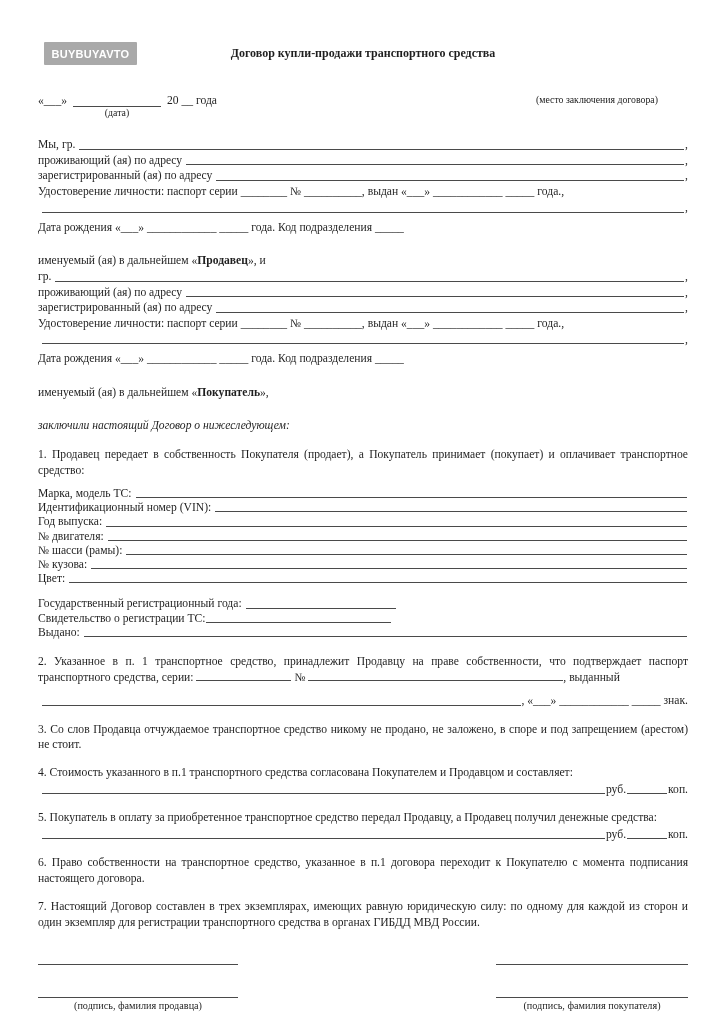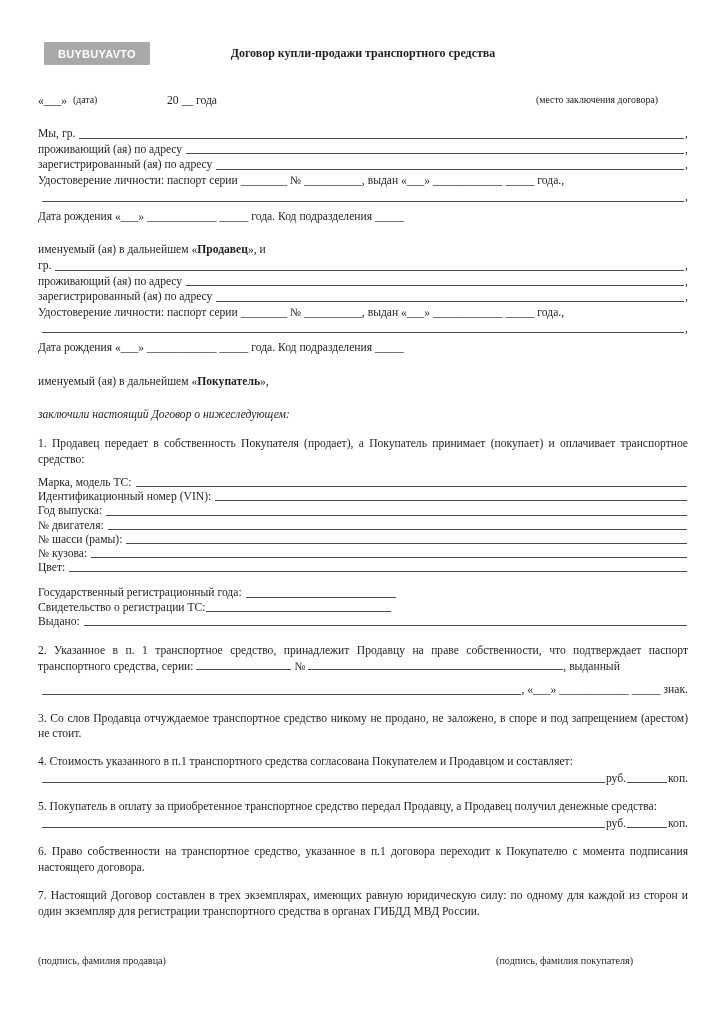--- a/index.html
+++ b/index.html
@@ -14,36 +14,36 @@
     background:#ffffff;
     padding:34px 36px 0 38px;
     overflow:hidden;
     position:relative;
     font-size:11.6px;
   }
   
   .header { position:relative; height:48px; }
   .logo {
     position:absolute; left:6px; top:8px;
-    width:106px; height:23px;
+    width:93px; height:23px;
     background:#a9a9a9; color:#ffffff;
     display:flex; align-items:center; justify-content:center;
     font-family:"Liberation Sans","DejaVu Sans",sans-serif;
     font-weight:bold; font-size:11px; letter-spacing:.3px;
     border-radius:1px;
   }
   .title {
     text-align:center; font-weight:bold; font-size:12px;
     padding-top:12px;
   }
   
   .daterow { display:flex; justify-content:space-between; margin-top:12px; }
   .date-left { display:flex; align-items:flex-start; gap:6px; }
   .dl-text { line-height:14px; white-space:nowrap; }
-  .capblank { display:inline-flex; flex-direction:row; }
+  .capblank { display:inline-flex; flex-direction:column; }
   .capblank .bline { display:block; height:13px; border-bottom:1px solid #4a4a4a; }
   .bcap { font-size:9.8px; text-align:center; line-height:12px; color:#222; }
   .w88 { width:88px; }
   .place-right { display:flex; flex-direction:row; width:152px; }
   .place-right .bline { display:block; height:13px; border-bottom:1px solid #4a4a4a; }
   
   .fline { display:flex; align-items:flex-end; line-height:15.6px; }
   .fline .lbl { white-space:nowrap; }
   .fline .tail { white-space:nowrap; }
   .fill { flex:1 1 auto; border-bottom:1px solid #4a4a4a; height:2px; margin:0 1px 3px 4px; }
@@ -60,21 +60,21 @@
   .named { margin-top:18px; line-height:15.7px; }
   .para { line-height:15.4px; margin-top:12px; }
   .just { text-align:justify; }
   .vehicle { margin-top:7px; }
   .vehicle .fline { line-height:14.2px; }
   .reg { margin-top:10px; }
   .reg .fline { line-height:14.2px; }
   .moneyline { margin-top:1px; }
   
   .sigs { display:flex; justify-content:space-between; margin-top:34px; }
-  .sigcol { display:flex; flex-direction:row; }
+  .sigcol { display:flex; flex-direction:column; }
   .sigcol.left { width:200px; }
   .sigcol.right { width:192px; }
   .sigline { border-bottom:1px solid #4a4a4a; height:0; }
   .sigGap { height:32px; }
   .sigcap { font-size:10.2px; text-align:center; margin-top:2px; }
 </style>
 </head>
 <body>
 
 <div class="page">

